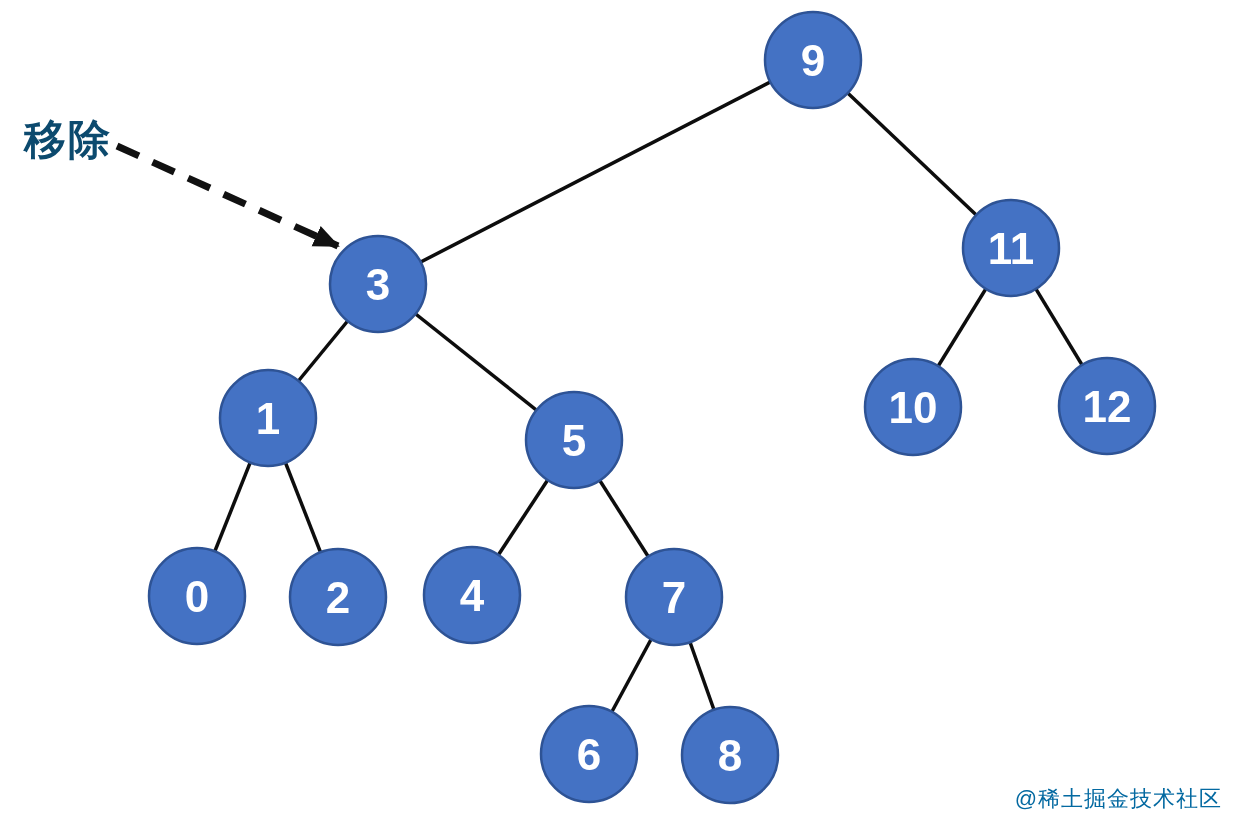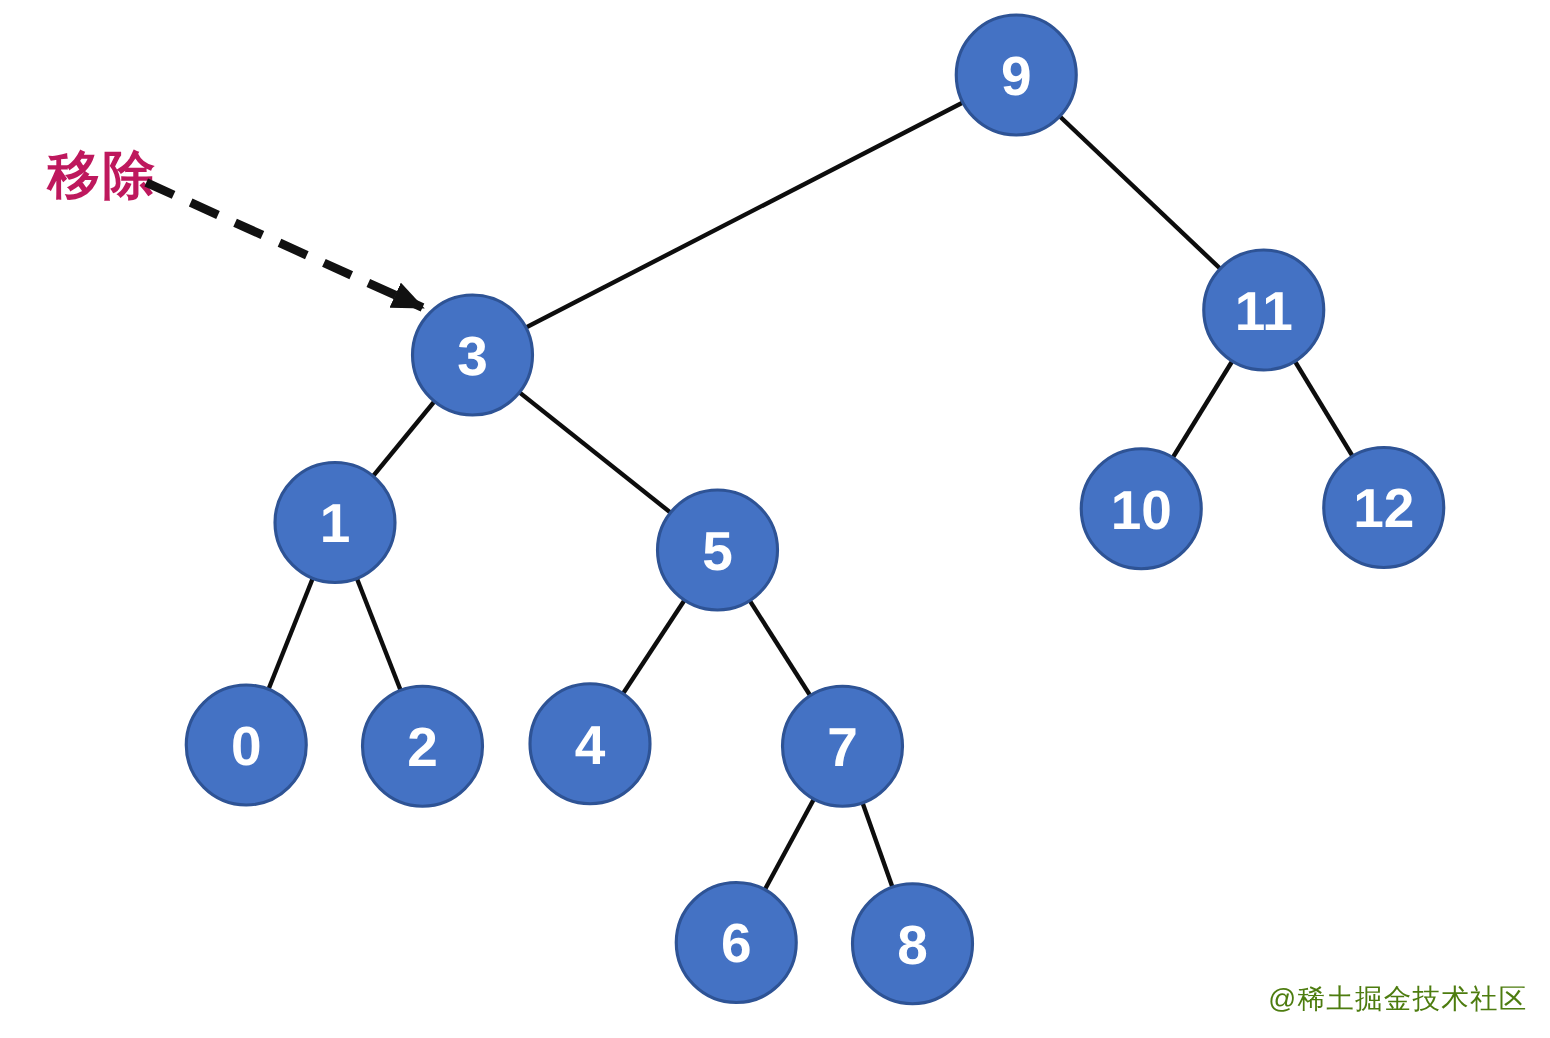--- a/index.html
+++ b/index.html
@@ -10,34 +10,34 @@
   }
   .canvas {
     position: relative;
     width: 1240px;
     height: 830px;
     background: #FFFFFF;
     overflow: hidden;
   }
   .annotation {
     position: absolute;
-    left: 38px;
+    left: 24px;
     top: 112px;
     font-size: 42px;
     font-weight: bold;
-    color: #be185d;
+    color: #0c4a6e;
     letter-spacing: 2px;
     user-select: none;
   }
   .watermark {
     position: absolute;
     right: 18px;
     bottom: 16px;
     font-size: 22px;
-    color: #4d7c0f;
+    color: #0369a1;
     letter-spacing: 1px;
     user-select: none;
   }
   svg#tree-svg {
     position: absolute;
     left: 0;
     top: 0;
   }
   .edge {
     stroke: #0D0D0D;

